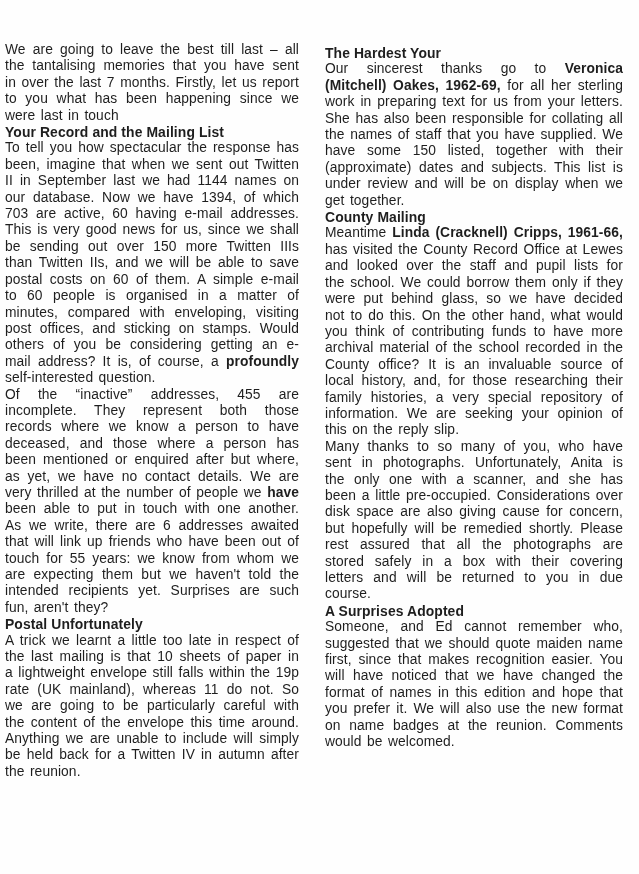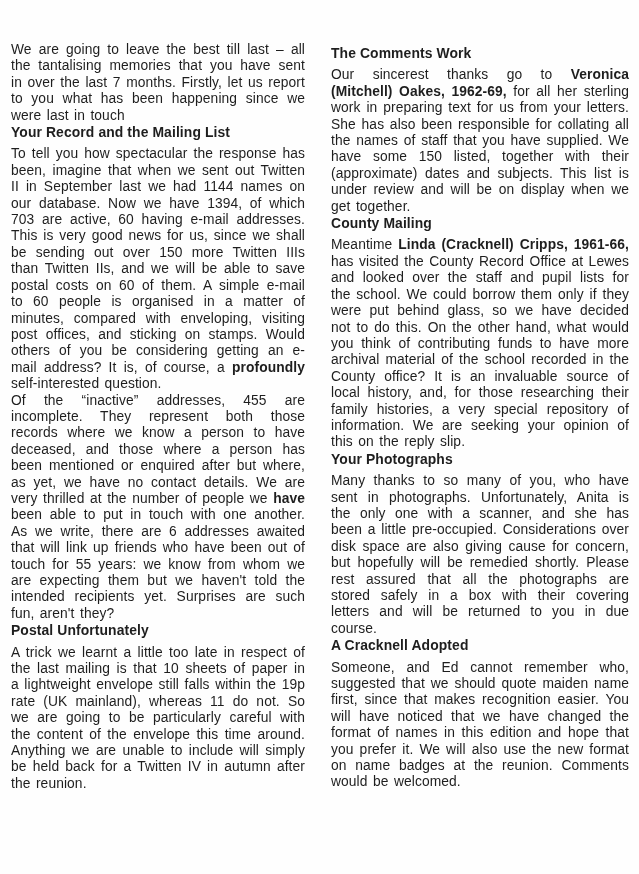--- a/index.html
+++ b/index.html
@@ -6,34 +6,34 @@
     margin: 0;
     padding: 0;
     background: #ffffff;
   }
   .page {
     position: relative;
     width: 639px;
     height: 874px;
     box-sizing: border-box;
     background: #fefefe;
-    padding: 42px 8px 0 11px;
+    padding: 42px 8px 0 5px;
     display: flex;
     column-gap: 26px;
     overflow: hidden;
     font-family: "Liberation Sans", sans-serif;
     color: #1e1e1e;
   }
   .col {
     box-sizing: border-box;
   }
   .col-left  { width: 294px; flex: 0 0 auto; }
   .col-right { width: 298px; flex: 0 0 auto; padding-top: 3px; }
   .col > * + * { margin-top: 16px; }
-  .col > .heading + .paragraph { margin-top: 6px; }
+  .col > .heading + .paragraph { margin-top: 0; }
   .paragraph {
     margin: 0;
     font-size: 13.8px;
     line-height: 16.4px;
     text-align: justify;
     word-spacing: 1.5px;
     letter-spacing: 0.1px;
   }
   .heading {
     margin: 0;
@@ -51,22 +51,21 @@
 <div class="page">
   <div class="col col-left" id="col-left">
       <p class="paragraph"><span>We are going to leave the best till last – all the tantalising memories that you have sent in over the last 7 months.  Firstly, let us report to you what has been happening since we were last in touch</span></p>
       <h3 class="heading">Your Record and the Mailing List</h3>
       <p class="paragraph"><span>To tell you how spectacular the response has been, imagine that when we sent out Twitten II in September last we had 1144 names on our database.  Now we have 1394, of which 703 are active, 60 having e-mail addresses.  This is very good news for us, since we shall be sending out over 150 more Twitten IIIs than Twitten IIs, and we will be able to save postal costs on 60 of them.  A simple e-mail to 60 people is organised in a matter of minutes, compared with enveloping, visiting post offices, and sticking on stamps.  Would others of you be considering getting an e-mail address?  It is, of course, a </span><span class="bold">profoundly</span><span> self-interested question.</span></p>
       <p class="paragraph"><span>Of the “inactive” addresses, 455 are incomplete.  They represent both those records where we know a person to have deceased, and those where a person has been mentioned or enquired after but where, as yet, we have no contact details.  We are very thrilled at the number of people we </span><span class="bold">have</span><span> been able to put in touch with one another.  As we write, there are 6 addresses awaited that will link up friends who have been out of touch for 55 years: we know from whom we are expecting them but we haven't told the intended recipients yet.  Surprises are such fun, aren't they?</span></p>
       <h3 class="heading">Postal Unfortunately</h3>
       <p class="paragraph"><span>A trick we learnt a little too late in respect of the last mailing is that 10 sheets of paper in a lightweight envelope still falls within the 19p rate (UK mainland), whereas 11 do not.  So we are going to be particularly careful with the content of the envelope this time around.  Anything we are unable to include will simply be held back for a Twitten IV in autumn after the reunion.</span></p>
     </div>
   <div class="col col-right" id="col-right">
-      <h3 class="heading">The Comments Work</h3>
+      <h3 class="heading">The Hardest Your</h3>
       <p class="paragraph"><span>Our sincerest thanks go to </span><span class="bold">Veronica (Mitchell) Oakes, 1962-69,</span><span> for all her sterling work in preparing text for us from your letters.  She has also been responsible for collating all the names of staff that you have supplied.  We have some 150 listed, together with their (approximate) dates and subjects.  This list is under review and will be on display when we get together.</span></p>
       <h3 class="heading">County Mailing</h3>
       <p class="paragraph"><span>Meantime </span><span class="bold">Linda (Cracknell) Cripps, 1961-66,</span><span> has visited the County Record Office at Lewes and looked over the staff and pupil lists for the school.  We could borrow them only if they were put behind glass, so we have decided not to do this.  On the other hand, what would you think of contributing funds to have more archival material of the school recorded in the County office?  It is an invaluable source of local history, and, for those researching their family histories, a very special repository of information.  We are seeking your opinion of this on the reply slip.</span></p>
-      <h3 class="heading">Your Photographs</h3>
       <p class="paragraph"><span>Many thanks to so many of you, who have sent in photographs.  Unfortunately, Anita is the only one with a scanner, and she has been a little pre-occupied.  Considerations over disk space are also giving cause for concern, but hopefully will be remedied shortly.  Please rest assured that all the photographs are stored safely in a box with their covering letters and will be returned to you in due course.</span></p>
-      <h3 class="heading">A Cracknell Adopted</h3>
+      <h3 class="heading">A Surprises Adopted</h3>
       <p class="paragraph"><span>Someone, and Ed cannot remember who, suggested that we should quote maiden name first, since that makes recognition easier.  You will have noticed that we have changed the format of names in this edition and hope that you prefer it.  We will also use the new format on name badges at the reunion.  Comments would be welcomed.</span></p>
     </div>
 </div>
 
 </body></html>

